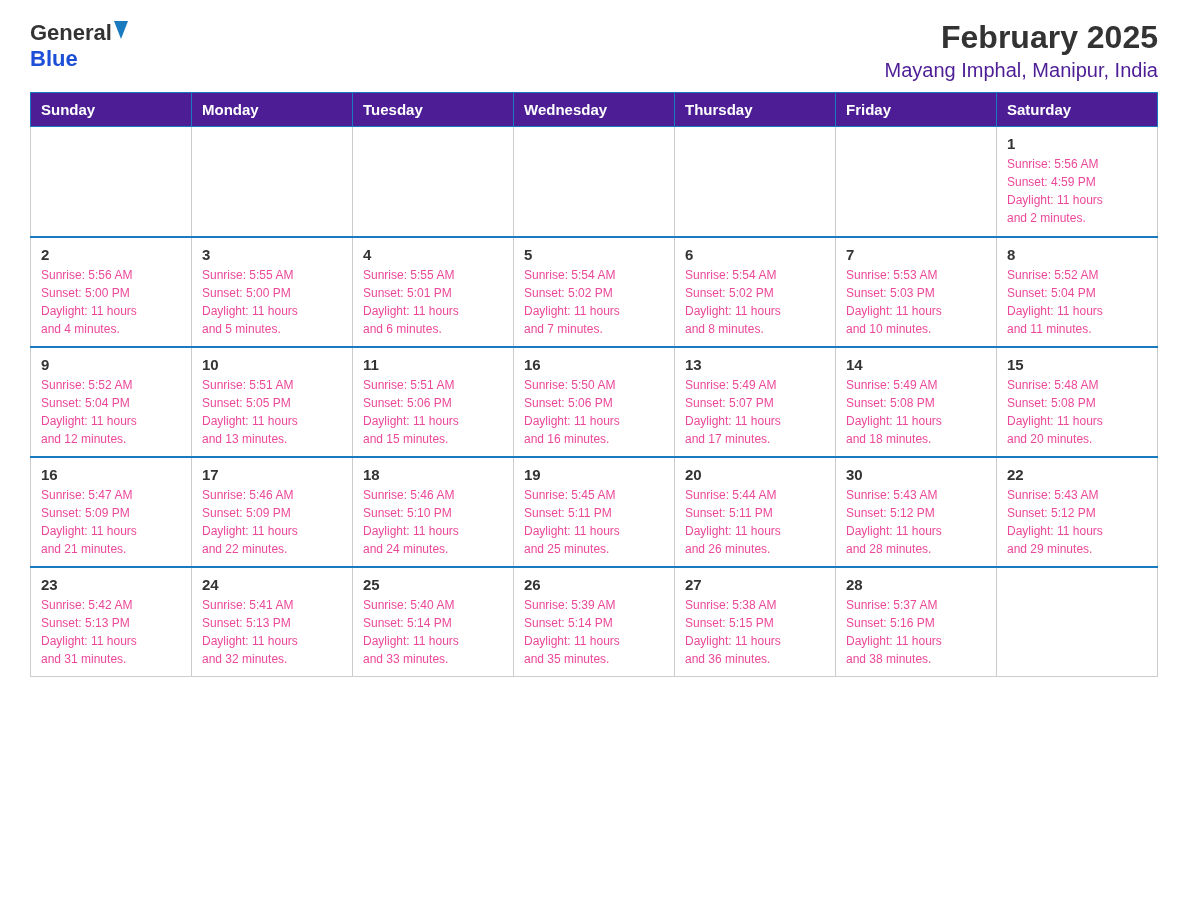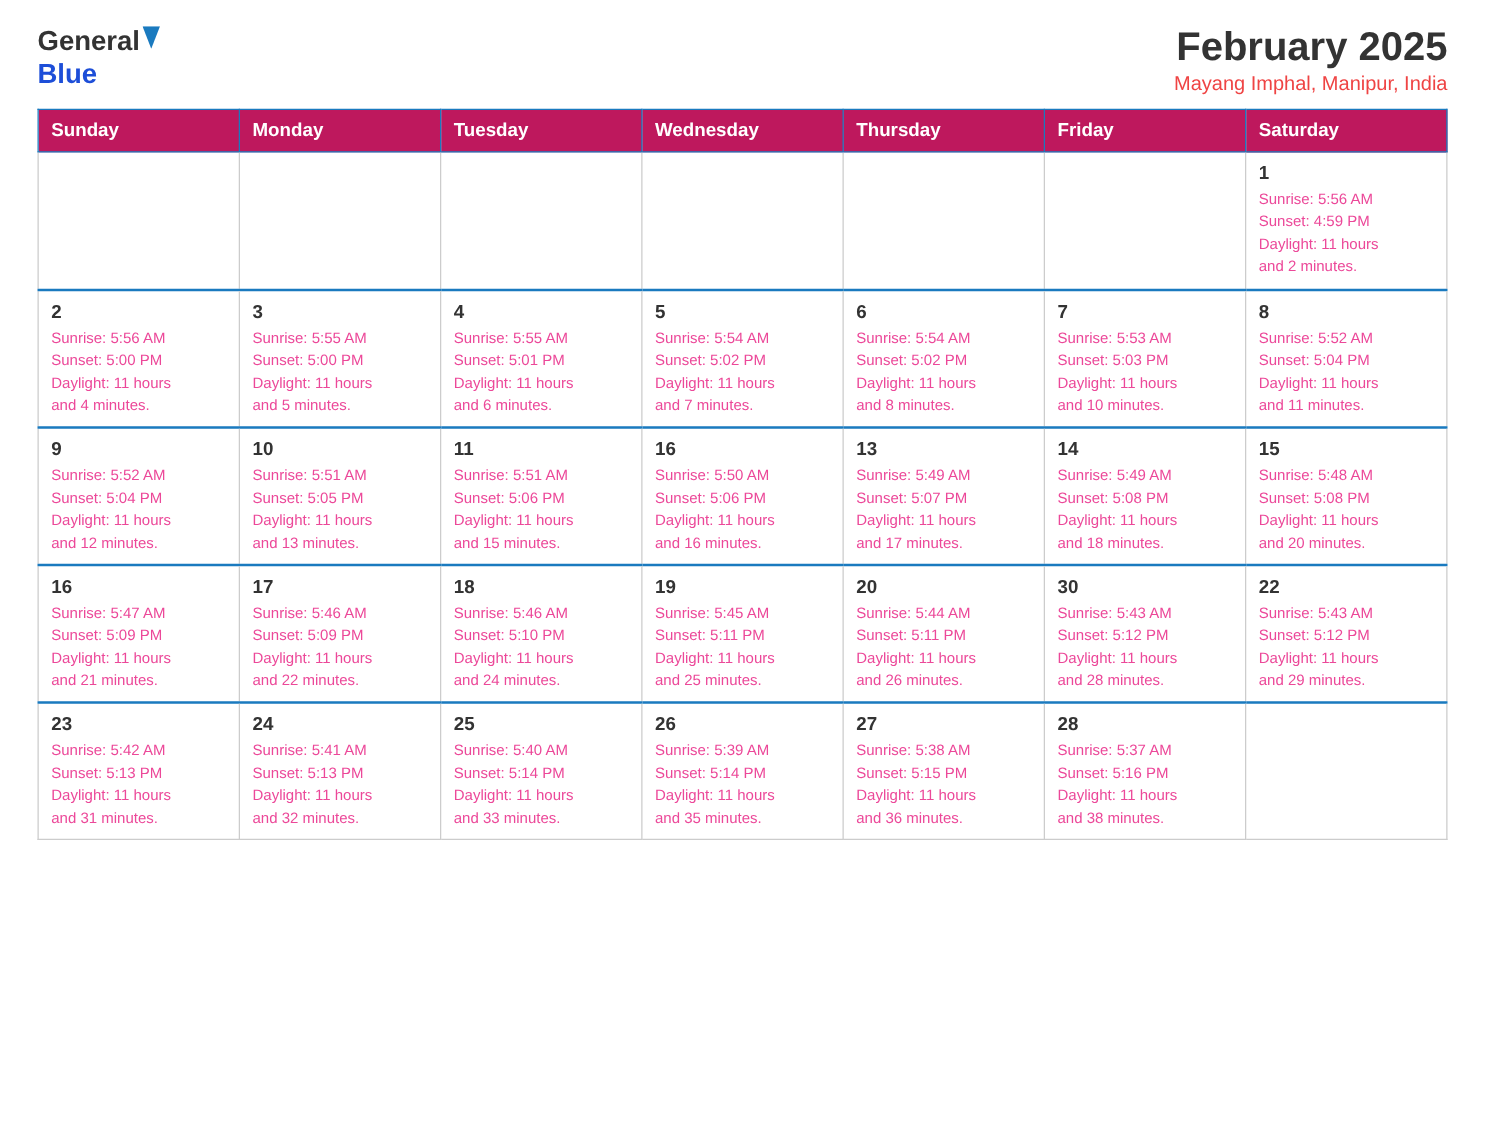--- a/index.html
+++ b/index.html
@@ -26,31 +26,31 @@
     .title-section {
       text-align: right;
     }
     .month-title {
       font-size: 32px;
       font-weight: bold;
       color: #333;
       line-height: 1.1;
     }
     .location-title {
-      font-size: 16px;
-      color: #ef4444;
+      font-size: 20px;
+      color: #4c1d95;
       margin-top: 4px;
     }
     .calendar {
       width: 100%;
       border-collapse: collapse;
       margin-top: 10px;
     }
     .calendar th {
-      background-color: #be185d;
+      background-color: #4c1d95;
       color: #fff;
       font-size: 15px;
       font-weight: bold;
       padding: 8px 10px;
       text-align: left;
       border: 1px solid #1a7abf;
     }
     .calendar td {
       vertical-align: top;
       padding: 8px 10px;

